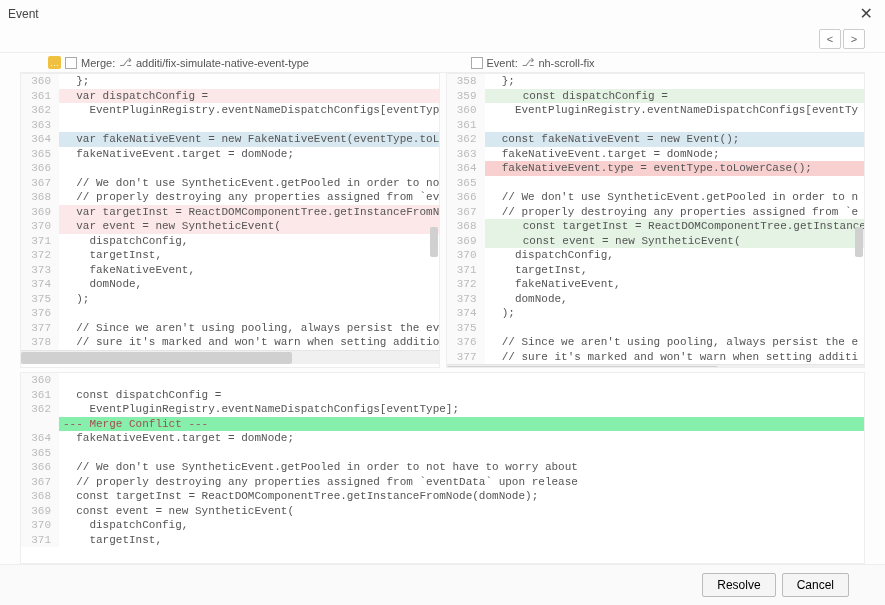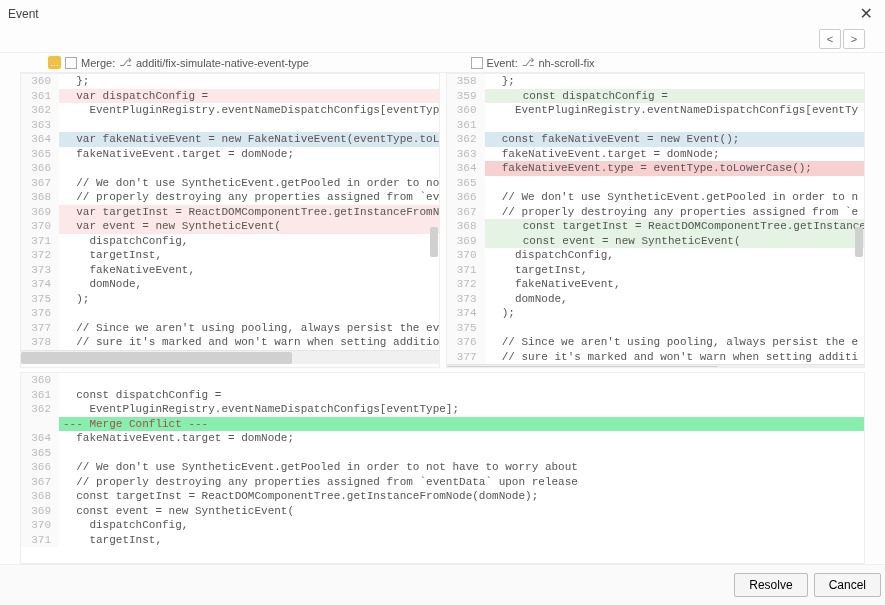--- a/index.html
+++ b/index.html
@@ -176,21 +176,21 @@
   }
   .bottom-pane {
     flex: 1;
     overflow: hidden;
     border: 1px solid #eee;
     background: #fff;
     margin-top: 4px;
     position: relative;
   }
   .footer {
-    padding: 8px 4px;
+    padding: 8px 36px;
     display: flex;
     justify-content: flex-end;
     gap: 6px;
     border-top: 1px solid #eee;
     background: #fafafa;
   }
   .btn {
     border: 1px solid #bbb;
     background: #f5f5f5;
     padding: 4px 14px;

